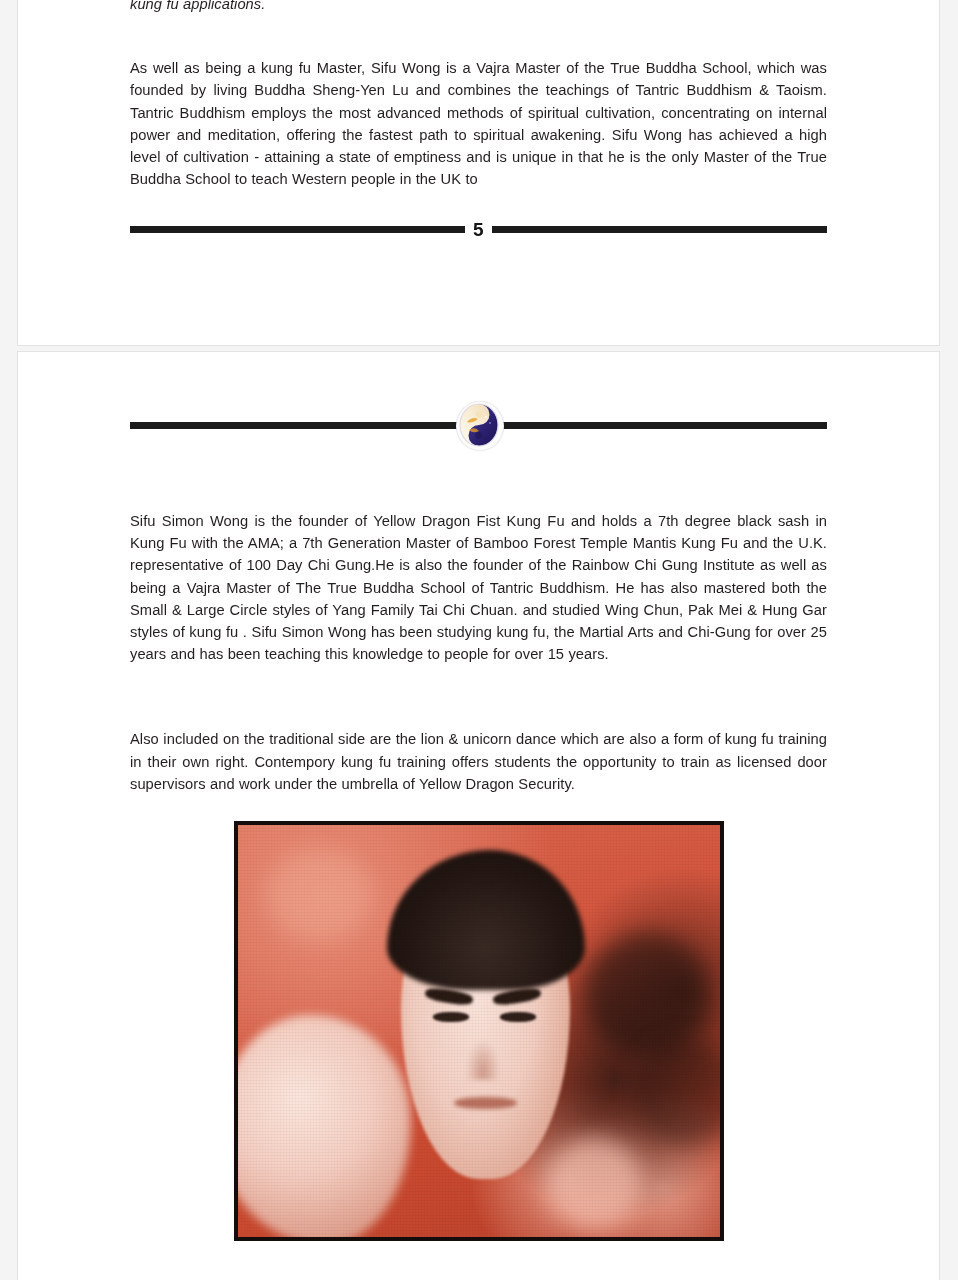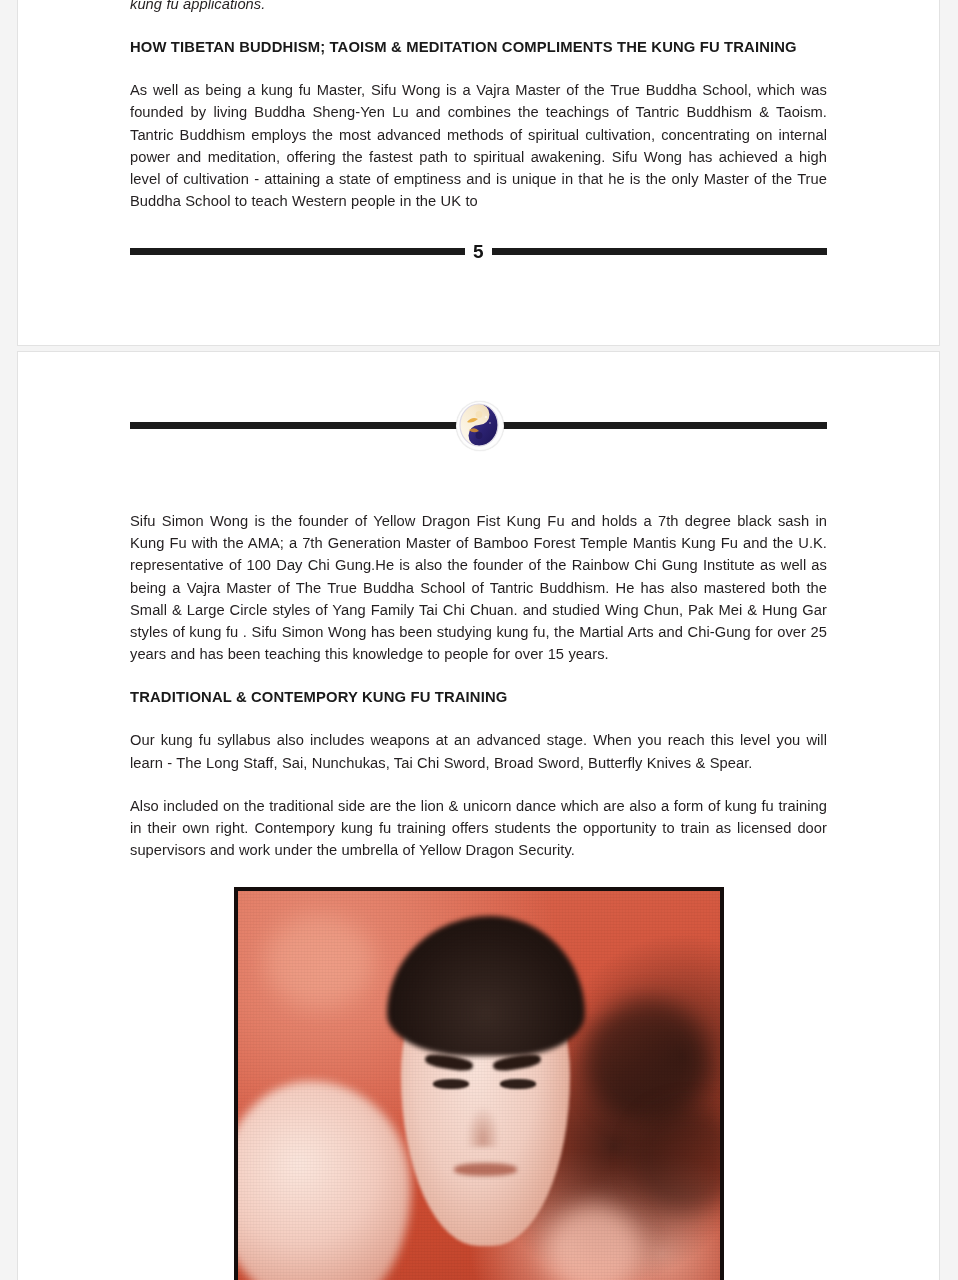--- a/index.html
+++ b/index.html
@@ -247,21 +247,20 @@
 </head>
 <body>
 
 <div class="viewer">
 
   <div class="page page-1">
 
     <div class="page-inner" style="padding-top:206px;">
       <p class="body-text italic">kung fu applications.</p>
       <div class="gap-head"></div>
-      <p class="heading">HOW TIBETAN BUDDHISM; TAOISM &amp; MEDITATION COMPLIMENTS THE KUNG FU TRAINING</p>
       <div class="gap-para"></div>
       <p class="body-text">As well as being a kung fu Master, Sifu Wong is a Vajra Master of the True Buddha School, which was founded by living Buddha Sheng-Yen Lu and combines the teachings of Tantric Buddhism &amp; Taoism. Tantric Buddhism employs the most advanced methods of spiritual cultivation, concentrating on internal power and meditation, offering the fastest path to spiritual awakening. Sifu Wong has achieved a high level of cultivation - attaining a state of emptiness and is unique in that he is the only Master of the True Buddha School to teach Western people in the UK to</p>
     </div>
 
     <div style="height:26px;"></div>
 
     <div class="page-rule">
       <div class="bar"></div>
       <div class="num">5</div>
       <div class="bar"></div>
@@ -307,23 +306,21 @@
         </div>
       </div>
       <div class="bar"></div>
     </div>
 
     <div class="page-inner" style="padding-top:18px; padding-bottom:0;">
       <div class="gap-head"></div>
       <div class="gap-para"></div>
       <p class="body-text">Sifu Simon Wong is the founder of Yellow Dragon Fist Kung Fu and holds a 7th degree black sash in Kung Fu with the AMA; a 7th Generation Master of Bamboo Forest Temple Mantis Kung Fu and the U.K. representative of 100 Day Chi Gung.He is also the founder of the Rainbow Chi Gung Institute as well as being a Vajra Master of The True Buddha School of Tantric Buddhism. He has also mastered both the Small &amp; Large Circle styles of Yang Family Tai Chi Chuan. and studied Wing Chun, Pak Mei &amp; Hung Gar styles of kung fu . Sifu Simon Wong has been studying kung fu, the Martial Arts and Chi-Gung for over 25 years and has been teaching this knowledge to people for over 15 years.</p>
       <div class="gap-head"></div>
-      <p class="heading">TRADITIONAL &amp; CONTEMPORY KUNG FU TRAINING</p>
       <div class="gap-para"></div>
-      <p class="body-text">Our kung fu syllabus also includes weapons at an advanced stage. When you reach this level you will learn - The Long Staff, Sai, Nunchukas, Tai Chi Sword, Broad Sword, Butterfly Knives &amp; Spear.</p>
       <div class="gap-para"></div>
       <p class="body-text">Also included on the traditional side are the lion &amp; unicorn dance which are also a form of kung fu training in their own right. Contempory kung fu training offers students the opportunity to train as licensed door supervisors and work under the umbrella of Yellow Dragon Security.</p>
 
       <div class="photo-wrap">
         <div class="photo">
           <div class="bg"></div>
           <div class="blob" style="right:2%;top:26%;width:26%;height:30%;background:rgba(30,16,12,0.55);"></div>
           <div class="blob" style="right:-4%;top:52%;width:22%;height:26%;background:rgba(38,20,15,0.42);"></div>
           <div class="blob" style="right:16%;bottom:2%;width:20%;height:22%;background:rgba(245,190,172,0.75);"></div>
 

